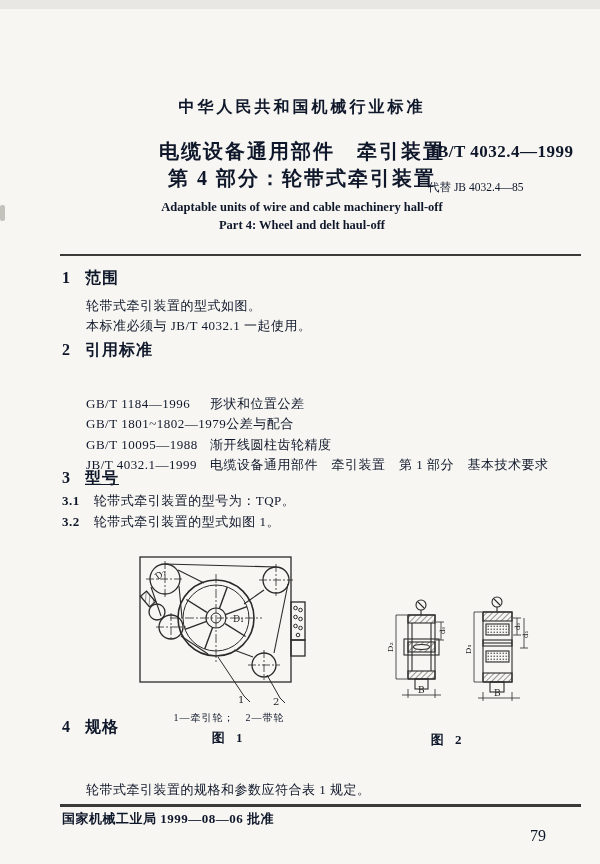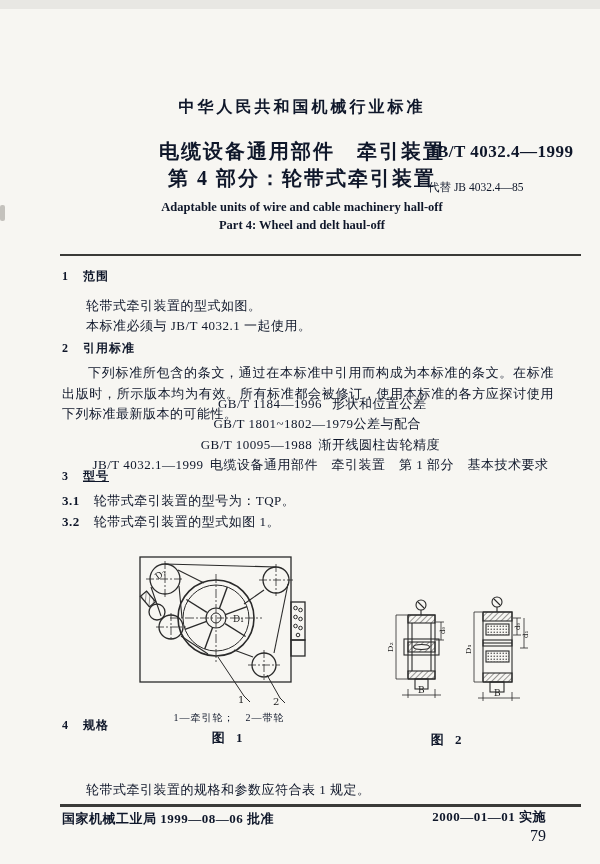--- a/index.html
+++ b/index.html
@@ -12,26 +12,26 @@
   .ctr{text-align:center;}
   .org-title{top:88px;left:2px;width:600px;font-size:16px;font-weight:bold;letter-spacing:3px;}
   .std-title{top:129px;left:2px;width:600px;font-size:20px;font-weight:bold;line-height:27px;letter-spacing:2px;}
   .code-blk{top:133px;left:428px;width:160px;}
   .code-line{font-size:17px;font-weight:bold;letter-spacing:.5px;}
   .replaces-line{font-size:11.5px;margin-top:18px;}
   .en-sub{top:189px;left:2px;width:600px;font-size:12.5px;font-weight:bold;line-height:18px;}
   .rule{background:#3a3a38;height:2px;left:60px;width:521px;}
   .rule-1{top:245px;}
   .rule-2{top:795px;height:2.5px;}
-  .sec-h{font-size:12px;font-weight:bold;letter-spacing:1px;}
+  .sec-h{font-size:16px;font-weight:bold;letter-spacing:1px;}
   .sec-h .num{display:inline-block;margin-right:14px;}
   .body-t{font-size:13px;letter-spacing:.5px;}
   .clause .num{font-weight:bold;display:inline-block;margin-right:14px;}
   .intro{line-height:20.5px;text-indent:2em;text-align:justify;}
-  .ref-row{height:20.3px;font-size:13px;letter-spacing:.5px;white-space:nowrap;text-align:center;}
+  .ref-row{height:20.3px;font-size:13px;letter-spacing:.5px;white-space:nowrap;}
   .ref-code{display:inline-block;min-width:124px;}
   svg{display:block;}
   svg text{font-family:"DejaVu Serif","Liberation Serif",serif;fill:#1b1b1b;}
   .fig-legend{font-size:10px;letter-spacing:1px;}
   .fig-cap{font-size:13px;font-weight:bold;letter-spacing:4px;}
   .footer-t{font-size:13px;font-weight:bold;letter-spacing:.5px;}
   .pagenum{font-size:16px;}
   .artifact{left:0;top:196px;width:5px;height:16px;background:#9a9892;opacity:.55;border-radius:2px;}
 </style>
 </head>
@@ -62,21 +62,20 @@
 
   <div class="abs sec-h" style="top:259px;left:62px;">
     <span class="num">1</span><span>范围</span>
   </div>
   <div class="abs body-t" style="top:288px;left:86px;">轮带式牵引装置的型式如图。</div>
   <div class="abs body-t" style="top:308px;left:86px;">本标准必须与 JB/T 4032.1 一起使用。</div>
 
   <div class="abs sec-h" style="top:331px;left:62px;">
     <span class="num">2</span><span>引用标准</span>
   </div>
-  <div class="abs body-t intro" style="top:354px;left:62px;width:492px;">下列标准所包含的条文，通过在本标准中引用而构成为本标准的条文。在标准出版时，所示版本均为有效。所有标准都会被修订，使用本标准的各方应探讨使用下列标准最新版本的可能性。</div>
 
   <div class="abs" style="top:386px;left:86px;">
     <div class="ref-row">
       <span class="ref-code">GB/T 1184—1996</span><span>形状和位置公差</span>
     </div>
     <div class="ref-row">
       <span class="ref-code">GB/T 1801~1802—1979</span><span>公差与配合</span>
     </div>
     <div class="ref-row">
       <span class="ref-code">GB/T 10095—1988</span><span>渐开线圆柱齿轮精度</span>
@@ -255,16 +254,15 @@
 
   <div class="abs fig-cap ctr" style="top:722px;left:388px;width:120px;">图 2</div>
 
   <div class="abs sec-h" style="top:708px;left:62px;">
     <span class="num">4</span><span>规格</span>
   </div>
   <div class="abs body-t" style="top:772px;left:86px;">轮带式牵引装置的规格和参数应符合表 1 规定。</div>
 
   <div class="abs rule rule-2"></div>
   <div class="abs footer-t" style="top:801px;left:62px;">国家机械工业局 1999—08—06 批准</div>
-  <div class="abs footer-t" style="top:799px;left:400px;width:146px;text-align:right;">2000—01—01 实施</div>
   <div class="abs pagenum" style="top:818px;left:400px;width:146px;text-align:right;">79</div>
 
 </div>
 
 </body></html>

